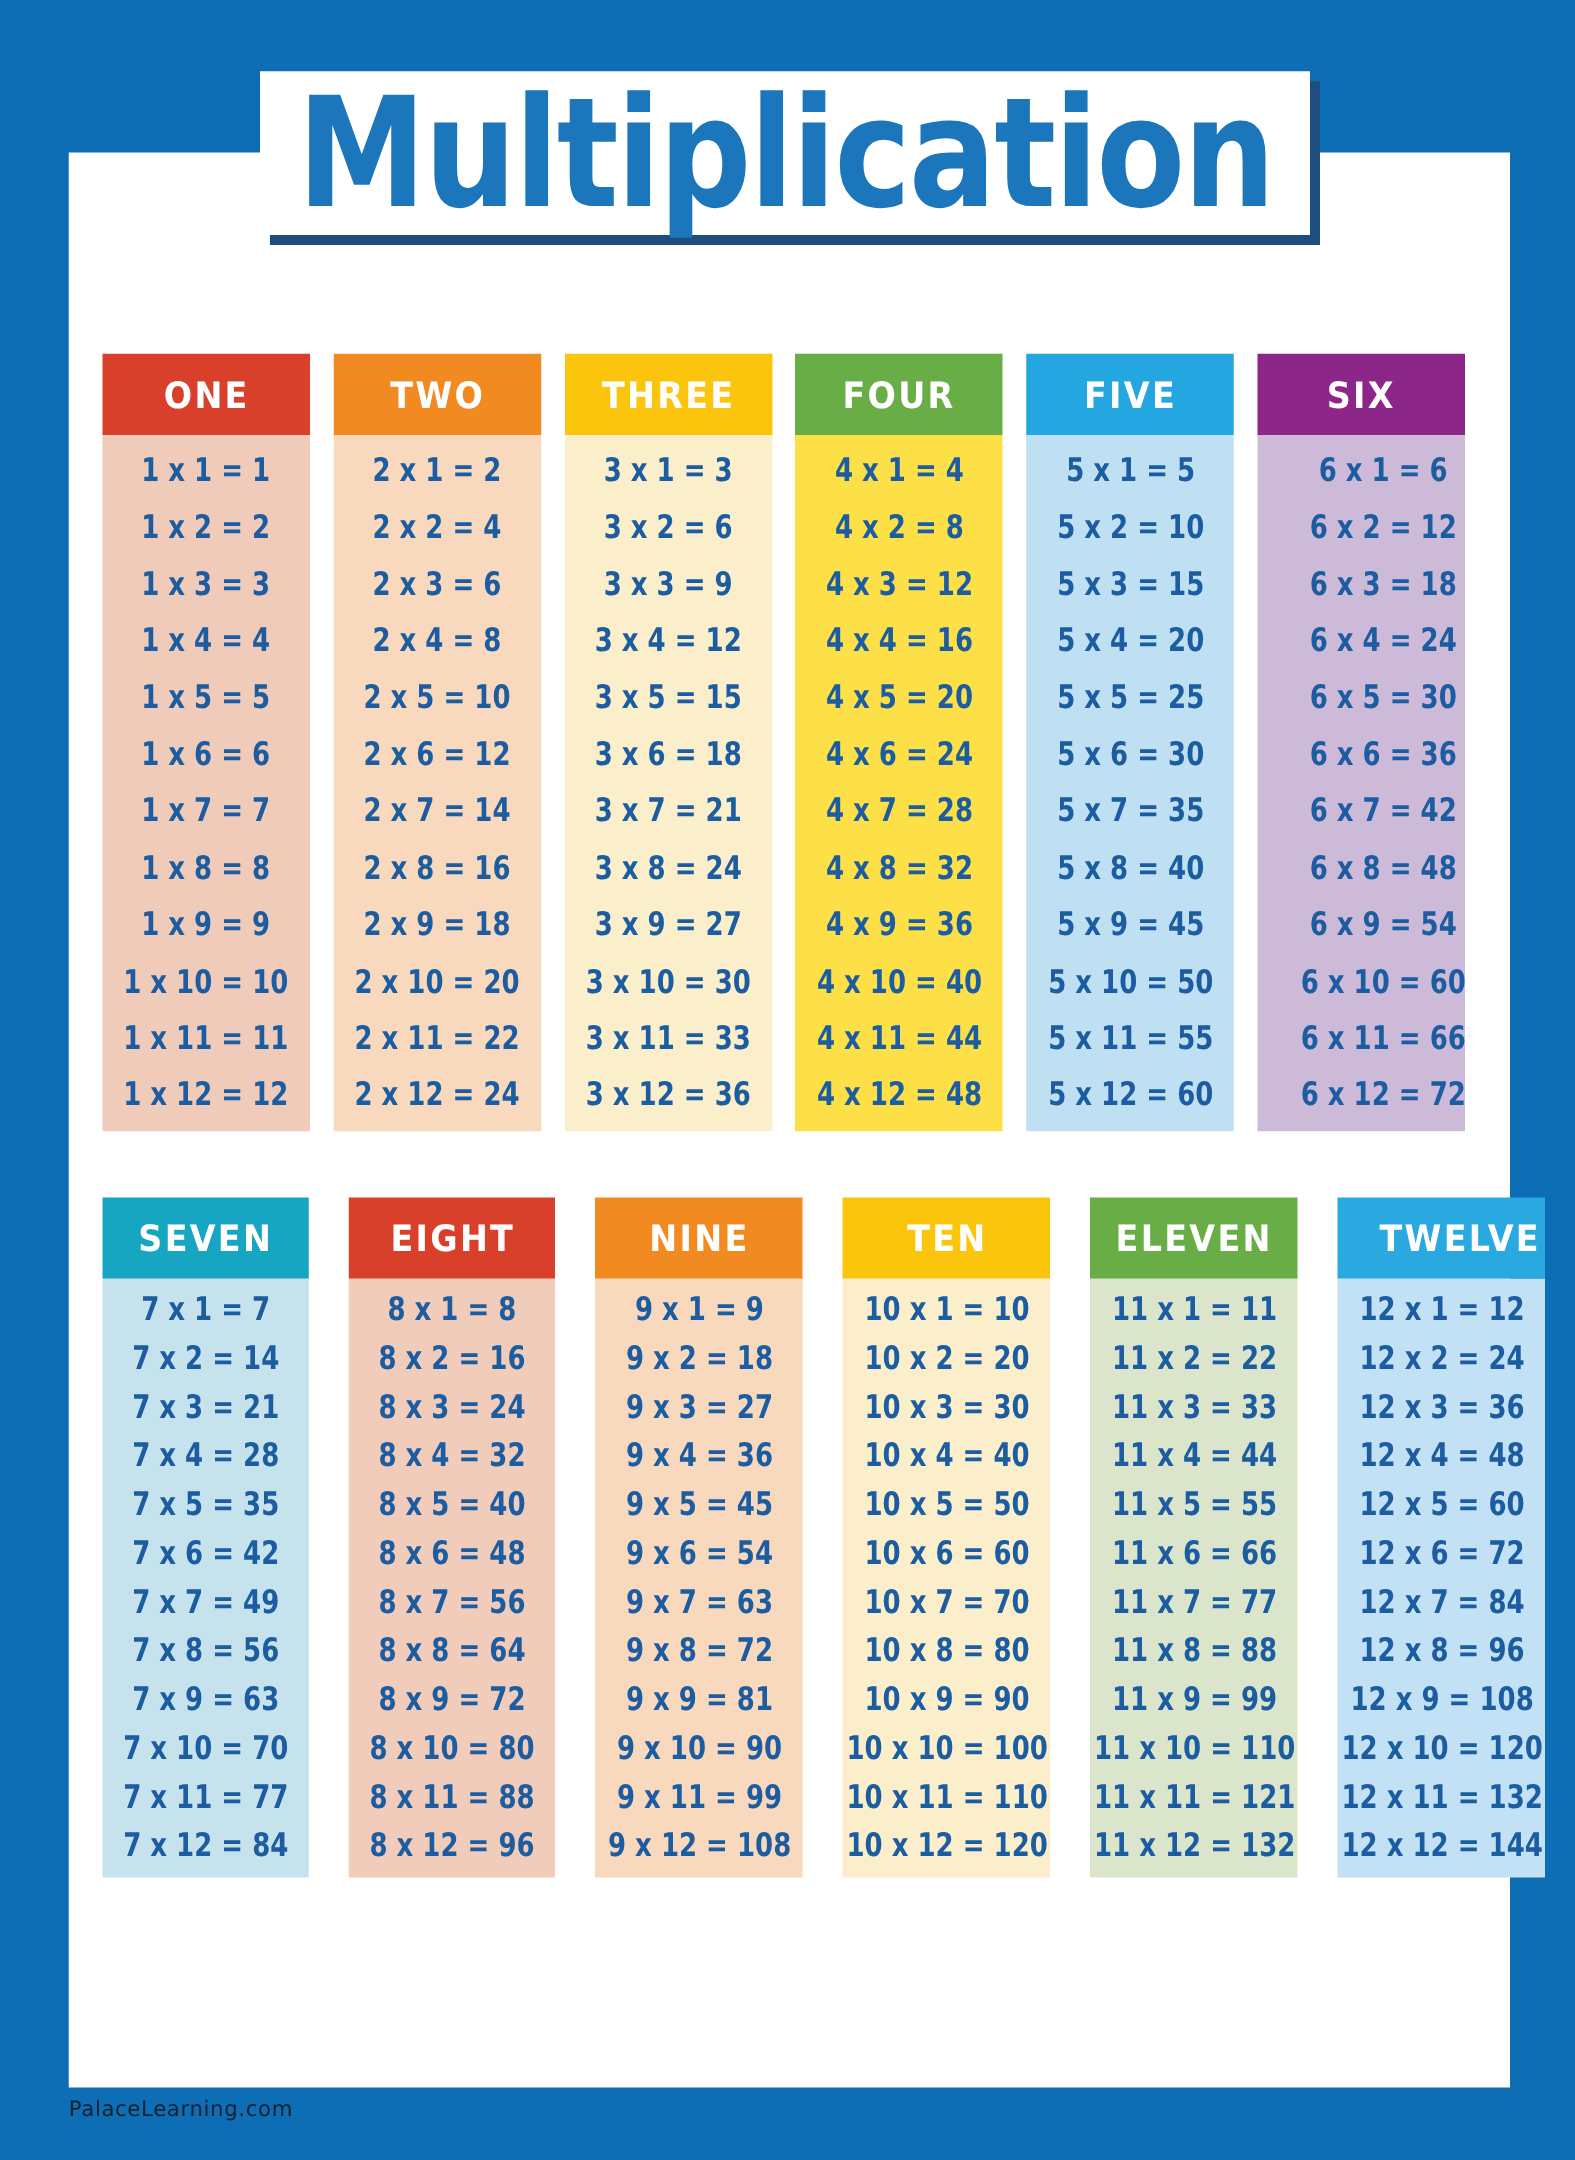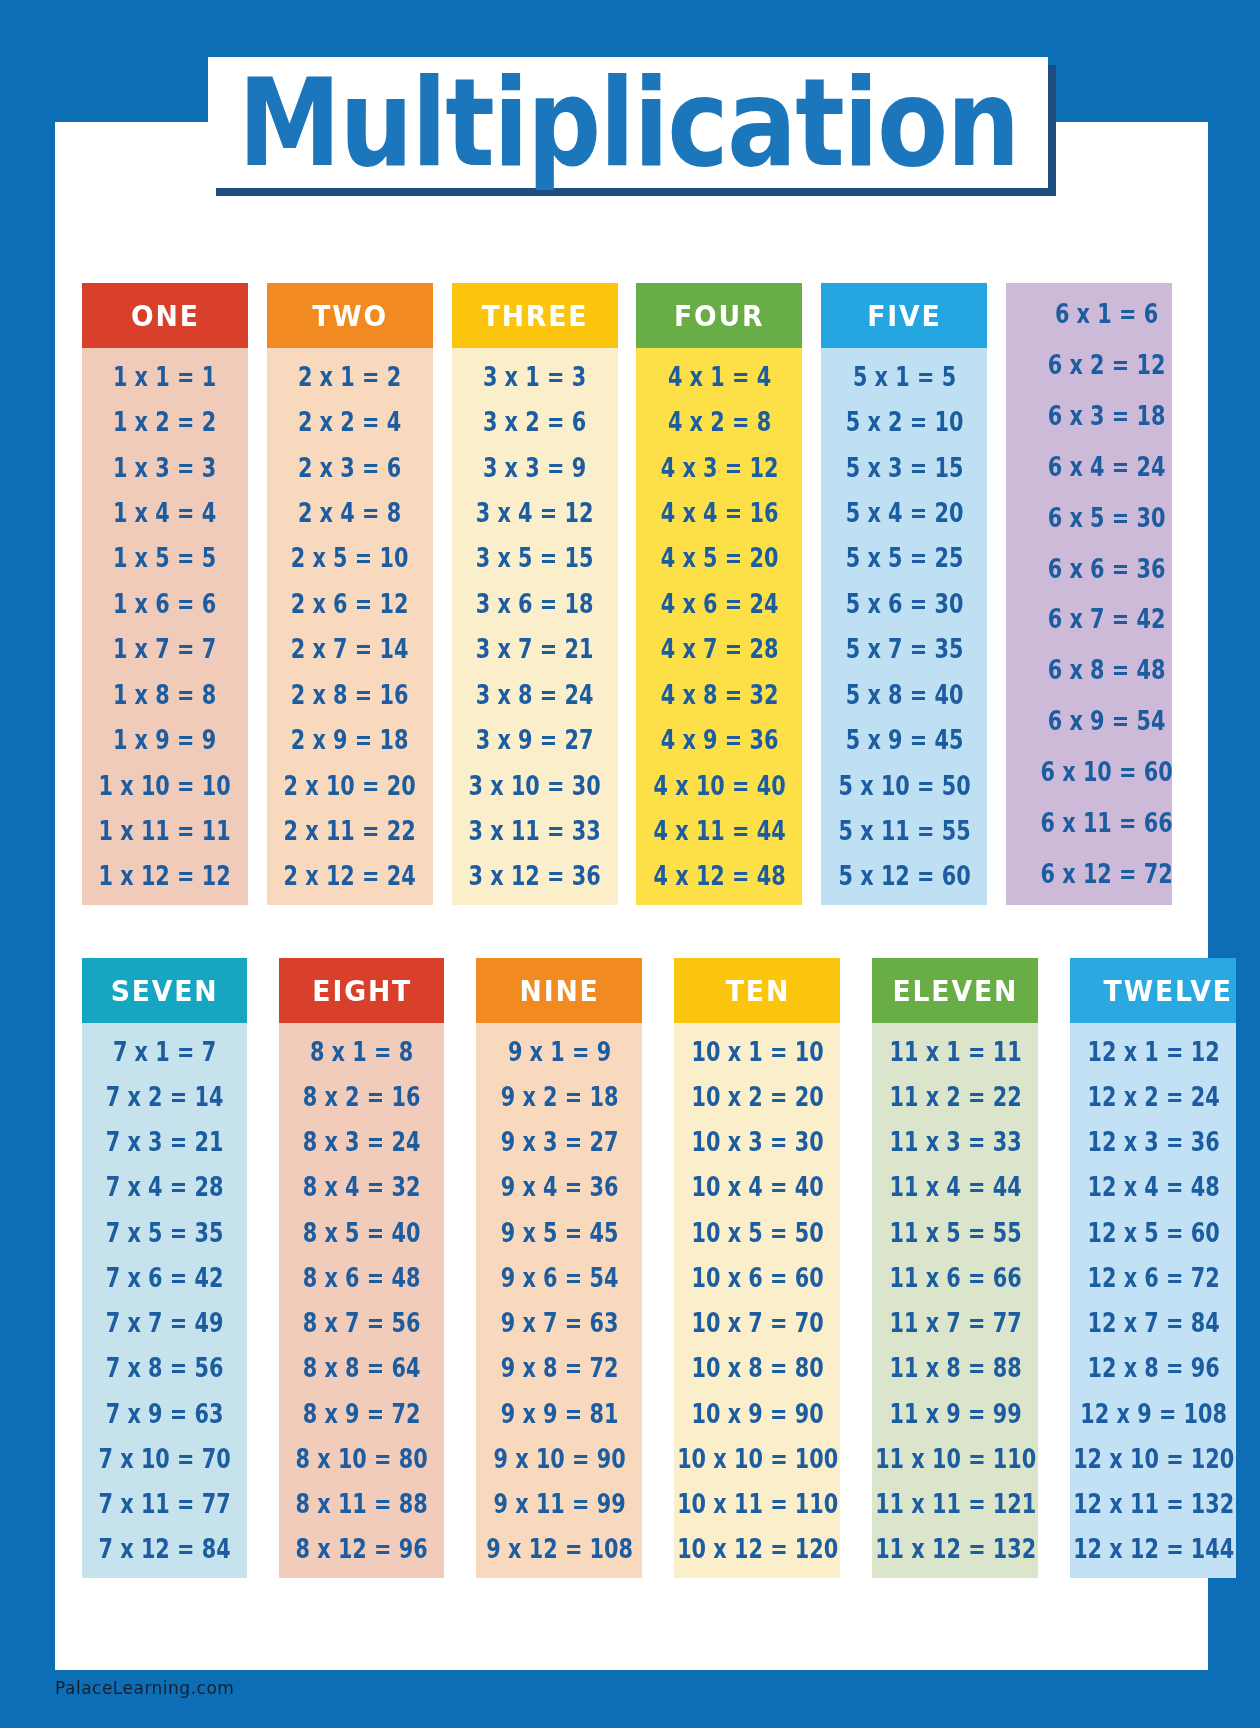--- a/index.html
+++ b/index.html
@@ -44,21 +44,21 @@
   }
   .mult-table {
     position: absolute;
     left: 82px;
     width: 1090px;
     display: flex;
     justify-content: space-between;
     z-index: 2;
   }
   .mult-table.t1 { top: 283px; height: 622px; }
-  .mult-table.t2 { top: 958px; height: 620px; gap: 32px; }
+  .mult-table.t2 { top: 958px; height: 544px; gap: 32px; }
   .column {
     width: 166px;
     display: flex;
     flex-direction: column;
   }
   .col-header {
     height: 65px;
     flex: 0 0 65px;
     display: flex;
     align-items: center;
@@ -321,20 +321,23 @@
           </div>
           <div class="fact">
             <span class="fact-text">5 x 11 = 55</span>
           </div>
           <div class="fact">
             <span class="fact-text">5 x 12 = 60</span>
           </div>
         </div>
       </div>
       <div class="column">
+        <div class="col-header" style="background: rgb(141, 38, 137);">
+          <span class="header-text">SIX</span>
+        </div>
         <div class="col-body" style="background: rgb(205, 186, 216); padding-left: 36px;">
           <div class="fact">
             <span class="fact-text">6 x 1 = 6</span>
           </div>
           <div class="fact">
             <span class="fact-text">6 x 2 = 12</span>
           </div>
           <div class="fact">
             <span class="fact-text">6 x 3 = 18</span>
           </div>

